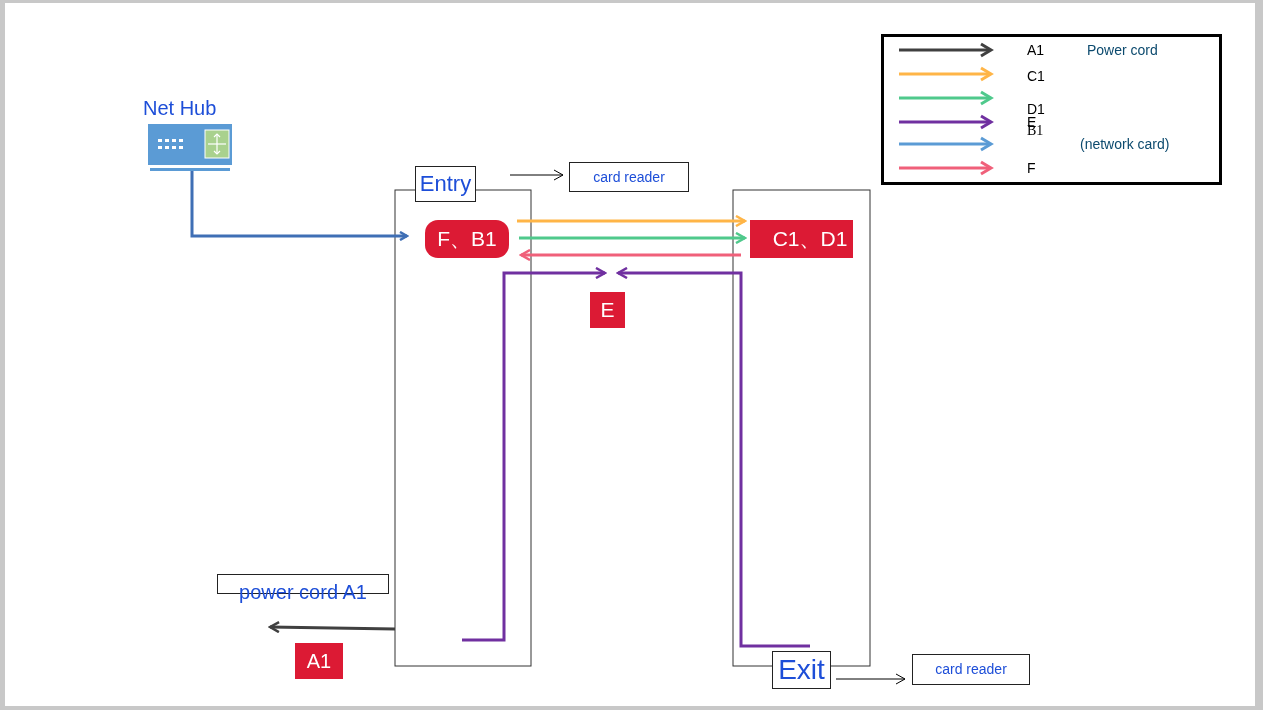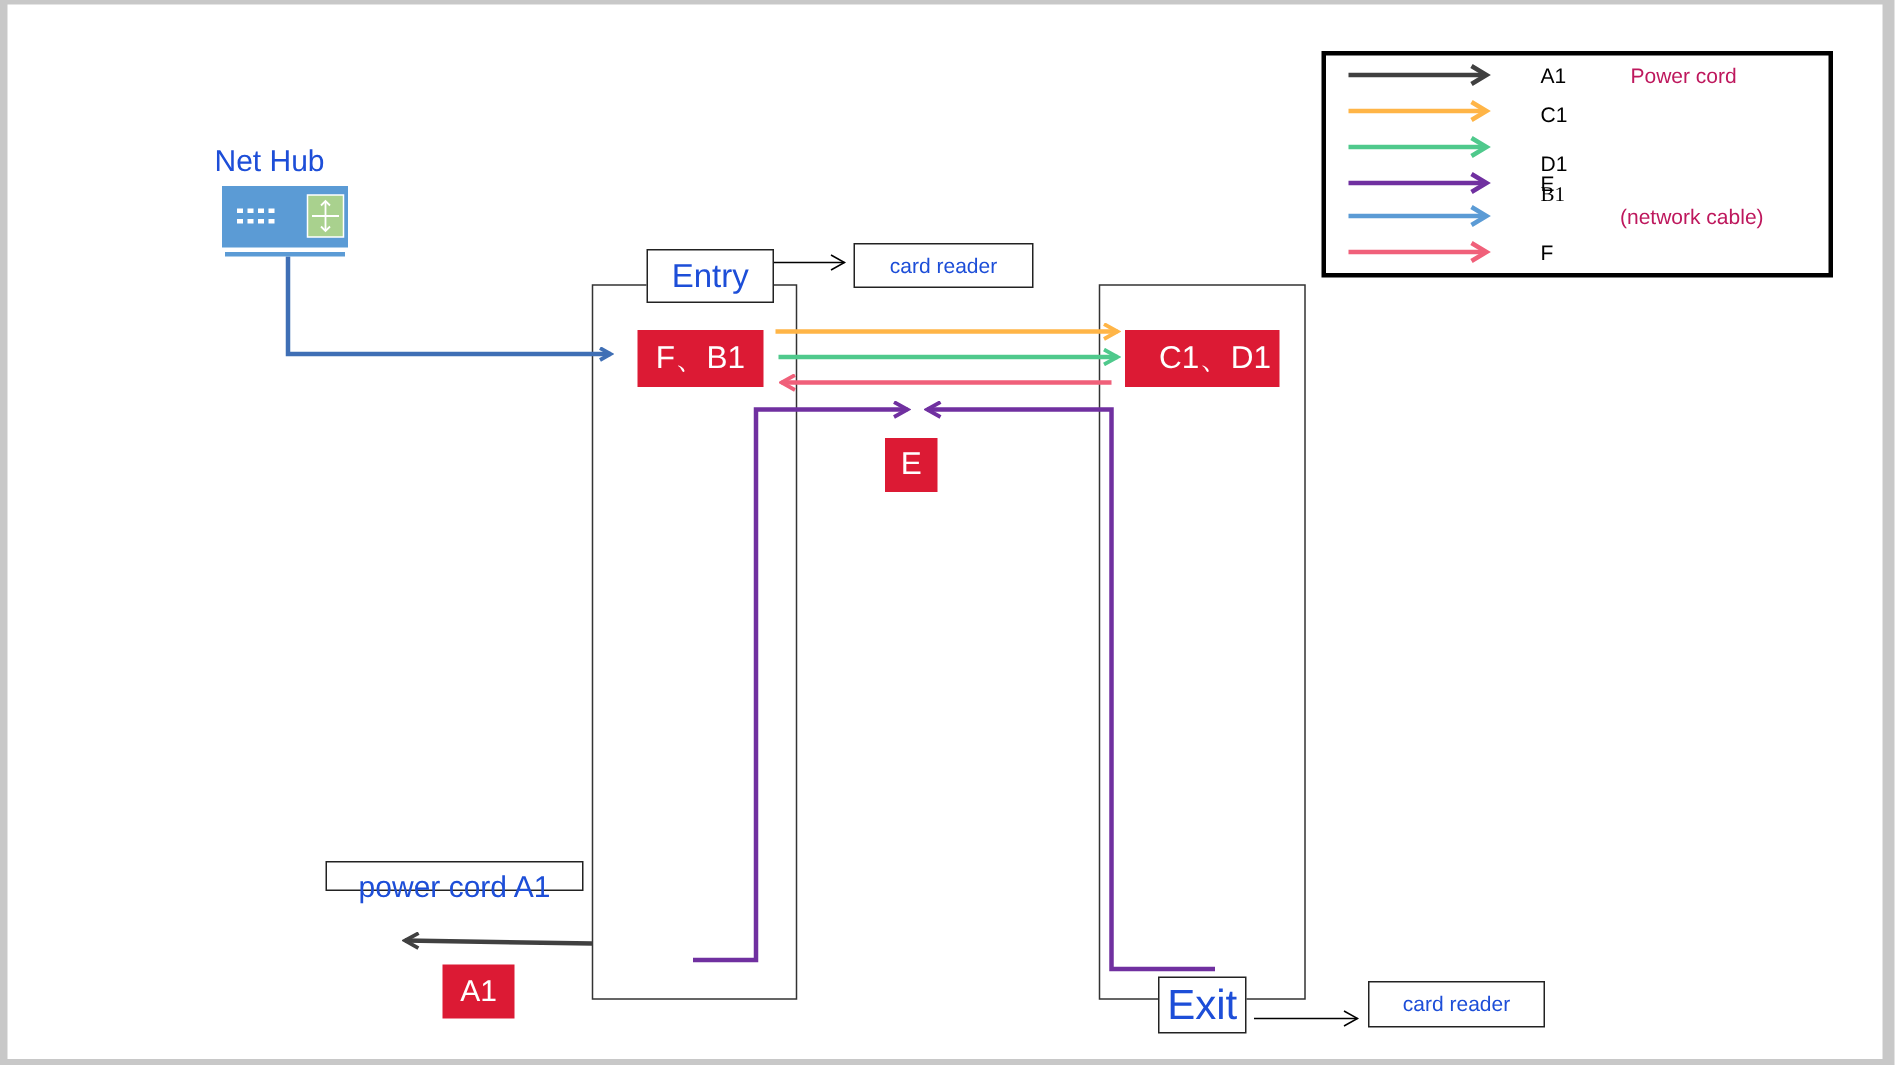--- a/index.html
+++ b/index.html
@@ -16,21 +16,21 @@
   .boxed { background: #fff; border: 1px solid #222; text-align: center; box-sizing: border-box; }
   .tag {
     position: absolute; background: #dc1a34; color: #fff; text-align: center;
     font-family: "Liberation Sans", sans-serif; box-sizing: border-box;
   }
   #legend {
     position: absolute; left: 876px; top: 31px; width: 341px; height: 151px;
     border: 3px solid #000; box-sizing: border-box; background: #fff;
   }
   .leg-code { position: absolute; left: 143px; font-size: 14px; color: #000; }
-  .leg-desc { position: absolute; font-size: 14px; color: #be185d; }
+  .leg-desc { position: absolute; font-size: 14px; color: #0c4a6e; }
 </style>
 </head>
 <body>
 
 <div id="page">
   <svg id="diagram" width="1250" height="703">
     <defs>
       <marker id="ah-blue" markerWidth="10" markerHeight="10" refX="8" refY="5" orient="auto" markerUnits="userSpaceOnUse">
         <path d="M1,1 L8,5 L1,9" fill="none" stroke="#3f6fb5" stroke-width="2.5"></path>
       </marker>
@@ -90,31 +90,31 @@
         <line x1="203" y1="141" x2="221" y2="141"></line>
         <path d="M209,134 L212,131 L215,134"></path>
         <path d="M209,148 L212,151 L215,148"></path>
       </g>
       <rect x="145" y="165" width="80" height="3" fill="#5b9bd5"></rect>
     </g>
   </svg>
 
   <div class="lbl" style="left:138px; top:94px; font-size:20px;">Net Hub</div>
 
-  <div class="lbl boxed" style="left:426px; top:163px; width:85px; height:36px; font-size:22px; line-height:34px;">Entry</div>
+  <div class="lbl boxed" style="left:410px; top:163px; width:61px; height:36px; font-size:22px; line-height:34px;">Entry</div>
 
   <div class="lbl boxed" style="left:564px; top:159px; width:120px; height:30px; font-size:14px; line-height:28px;">card reader</div>
 
   <div class="lbl boxed" style="left:767px; top:648px; width:59px; height:38px; font-size:28px; line-height:36px;">Exit</div>
 
   <div class="lbl boxed" style="left:907px; top:651px; width:118px; height:31px; font-size:14px; line-height:29px;">card reader</div>
 
   <div class="lbl boxed" style="left:212px; top:571px; width:172px; height:20px; font-size:20px; line-height:34px;">power cord A1</div>
 
-  <div class="tag" style="left:420px; top:217px; width:84px; height:38px; font-size:21px; line-height:38px;">F、B1</div>
+  <div class="tag" style="left:420px; top:217px; width:84px; height:38px; font-size:21px; line-height:38px;border-radius:13px;">F、B1</div>
   <div class="tag" style="left:745px; top:217px; width:103px; height:38px; font-size:21px; line-height:38px;padding-left:17px;">C1、D1</div>
   <div class="tag" style="left:585px; top:289px; width:35px; height:36px; font-size:21px; line-height:36px;">E</div>
   <div class="tag" style="left:290px; top:640px; width:48px; height:36px; font-size:20px; line-height:36px;">A1</div>
 
   <div id="legend">
     <svg width="335" height="145" style="position:absolute;left:0;top:0;">
       <g id="legend-arrows-g">
           <line x1="15" y1="13" x2="106" y2="13" stroke="#404040" stroke-width="3"></line>
           <path d="M97,7 L107,13 L97,19" fill="none" stroke="#404040" stroke-width="3"></path>
           <line x1="15" y1="37" x2="106" y2="37" stroke="#ffb547" stroke-width="3"></line>
@@ -128,16 +128,16 @@
           <line x1="15" y1="131" x2="106" y2="131" stroke="#f0607a" stroke-width="3"></line>
           <path d="M97,125 L107,131 L97,137" fill="none" stroke="#f0607a" stroke-width="3"></path>
         </g>
     </svg>
     <div class="leg-code" style="top:5px;">A1</div>
     <div class="leg-desc" style="left:203px; top:5px;">Power cord</div>
     <div class="leg-code" style="top:31px;">C1</div>
     <div class="leg-code" style="top:64px;">D1</div>
     <div class="leg-code" style="top:77px;">E</div>
     <div class="leg-code" style="top:86px;font-family:Liberation Serif, serif;">B1</div>
-    <div class="leg-desc" style="left:196px; top:99px;">(network cable)</div>
+    <div class="leg-desc" style="left:196px; top:99px;">(network card)</div>
     <div class="leg-code" style="top:123px;">F</div>
   </div>
 </div>
 
 </body></html>

